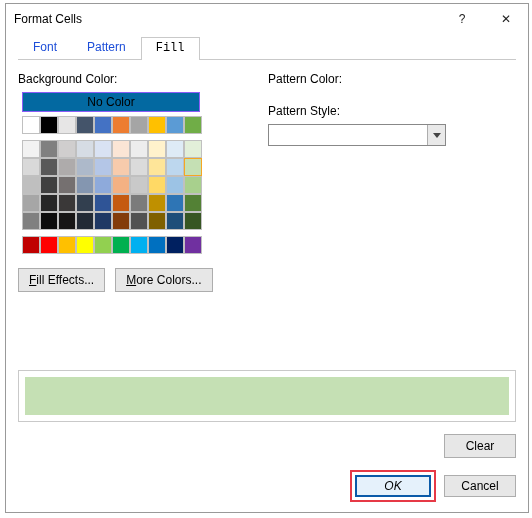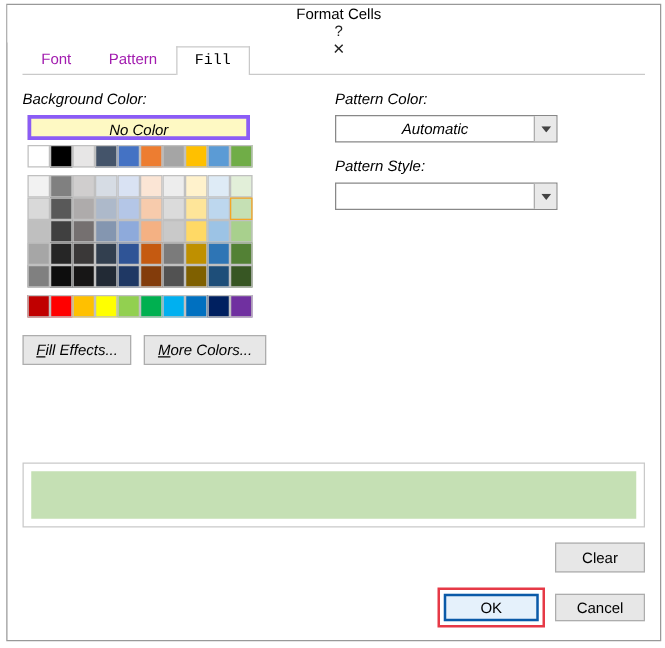--- a/index.html
+++ b/index.html
@@ -1,48 +1,48 @@
 <!DOCTYPE html>
 <html><head>
 <meta charset="utf-8">
 <style>
   * { box-sizing: border-box; font-family: "Segoe UI", Tahoma, sans-serif; font-size: 12px; }
   body { margin: 0; background: #fff; width: 532px; height: 518px; overflow: hidden; }
   .window { width: 524px; height: 510px; border: 1px solid #999; margin: 3px 0 0 5px; display: flex; flex-direction: column; background: #fff; }
-  .titlebar { height: 30px; display: flex; align-items: center; padding-left: 8px; background: #fff; flex-direction: column; }
+  .titlebar { height: 30px; display: flex; align-items: center; padding-left: 8px; background: #fff; }
   .titlebar .title { flex: 1; font-size: 12px; }
   .titlebar .tb-btn { width: 44px; height: 30px; display: flex; align-items: center; justify-content: center; font-weight: normal; color: #222; }
   .content { flex: 1; padding: 0 12px 10px 12px; display: flex; flex-direction: column; }
   .tabs { display: flex; border-bottom: 1px solid #c9c9c9; height: 24px; margin-top: 2px; }
-  .tab { padding: 3px 14px 0 14px; border: 1px solid transparent; border-bottom: none; color: #a21caf; }
+  .tab { padding: 3px 14px 0 14px; border: 1px solid transparent; border-bottom: none; color: #1d4ed8; }
   .tab.active { border-color: #c9c9c9; background: #fff; position: relative; top: 1px; color: #000; font-family: Liberation Mono, monospace; }
-  .pane { flex: 1; display: flex; padding-top: 12px; font-style: italic; }
+  .pane { flex: 1; display: flex; padding-top: 12px; }
   .left { width: 250px; }
   .right { flex: 1; }
   .section-label { margin-bottom: 6px; }
-  .nocolor-btn { width: 178px; height: 20px; border: 3px solid #8b5cf6; background: #fef9c3; text-align: center; line-height: 18px; margin-bottom: 4px; }
+  .nocolor-btn { width: 178px; height: 20px; border: 1px solid #8b5cf6; background: #0369a1; text-align: center; line-height: 18px; margin-bottom: 4px; }
   .swatch-grid { display: grid; grid-template-columns: repeat(10, 18px); grid-auto-rows: 18px; gap: 0; width: 180px; }
   .sw { border: 1px solid #c0c0c0; }
   .sw.sel { outline: 1px solid #f5a623; outline-offset: -1px; }
   .gap-row { height: 6px; }
   .btn { height: 24px; border: 1px solid #adadad; background: #e7e7e7; padding: 0 10px; display: inline-flex; align-items: center; justify-content: center; }
   .btn .ul { text-decoration: underline; }
   .btnrow { display: flex; gap: 10px; margin-top: 14px; }
   .combo { width: 178px; height: 22px; border: 1px solid #888; display: flex; align-items: center; }
   .combo .val { flex: 1; text-align: center; }
   .combo .chev { width: 18px; height: 20px; border-left: 1px solid #adadad; background: #e9e9e9; display: flex; align-items: center; justify-content: center; }
   .chev svg { width: 8px; height: 5px; }
   .field-gap { height: 12px; }
   .sample-section { margin-top: 36px; }
   .sample-box { border: 1px solid #c9c9c9; height: 52px; width: 100%; padding: 6px; }
   .sample-fill { width: 100%; height: 100%; background: #c5e0b4; }
   .bottom-row { display: flex; justify-content: flex-end; gap: 6px; margin-top: 12px; }
   .bottom-row2 { display: flex; justify-content: flex-end; gap: 8px; margin-top: 12px; align-items: center; }
   .ok-wrap { border: 2px solid #e63946; padding: 3px; }
-  .ok-btn { width: 76px; height: 22px; border: 2px solid #0a5aa8; background: #e5f1fb; display: flex; align-items: center; justify-content: center; }
+  .ok-btn { width: 76px; height: 22px; border: 2px solid #0a5aa8; background: #e5f1fb; display: flex; align-items: center; justify-content: center; font-style: italic; }
   .cancel-btn { width: 72px; height: 22px; border: 1px solid #adadad; background: #e7e7e7; display: flex; align-items: center; justify-content: center; }
 </style>
 </head>
 <body>
 
 <div class="window">
   <div class="titlebar">
     <span class="title">Format Cells</span>
     <div class="tb-btn">?</div>
     <div class="tb-btn">✕</div>
@@ -145,28 +145,20 @@
             </div>
           <div class="btn">
               <span class="ul">M</span>
               <span>ore Colors...</span>
             </div>
         </div>
       </div>
 
       <div class="right">
         <div class="section-label">Pattern Color:</div>
-        <div class="combo">
-          <span class="val">Automatic</span>
-          <span class="chev">
-              <svg viewBox="0 0 8 5">
-                <path d="M0 0 L4 5 L8 0 Z" fill="#444"></path>
-              </svg>
-            </span>
-        </div>
         <div class="field-gap"></div>
         <div class="section-label">Pattern Style:</div>
         <div class="combo">
           <span class="val"></span>
           <span class="chev">
               <svg viewBox="0 0 8 5">
                 <path d="M0 0 L4 5 L8 0 Z" fill="#444"></path>
               </svg>
             </span>
         </div>

